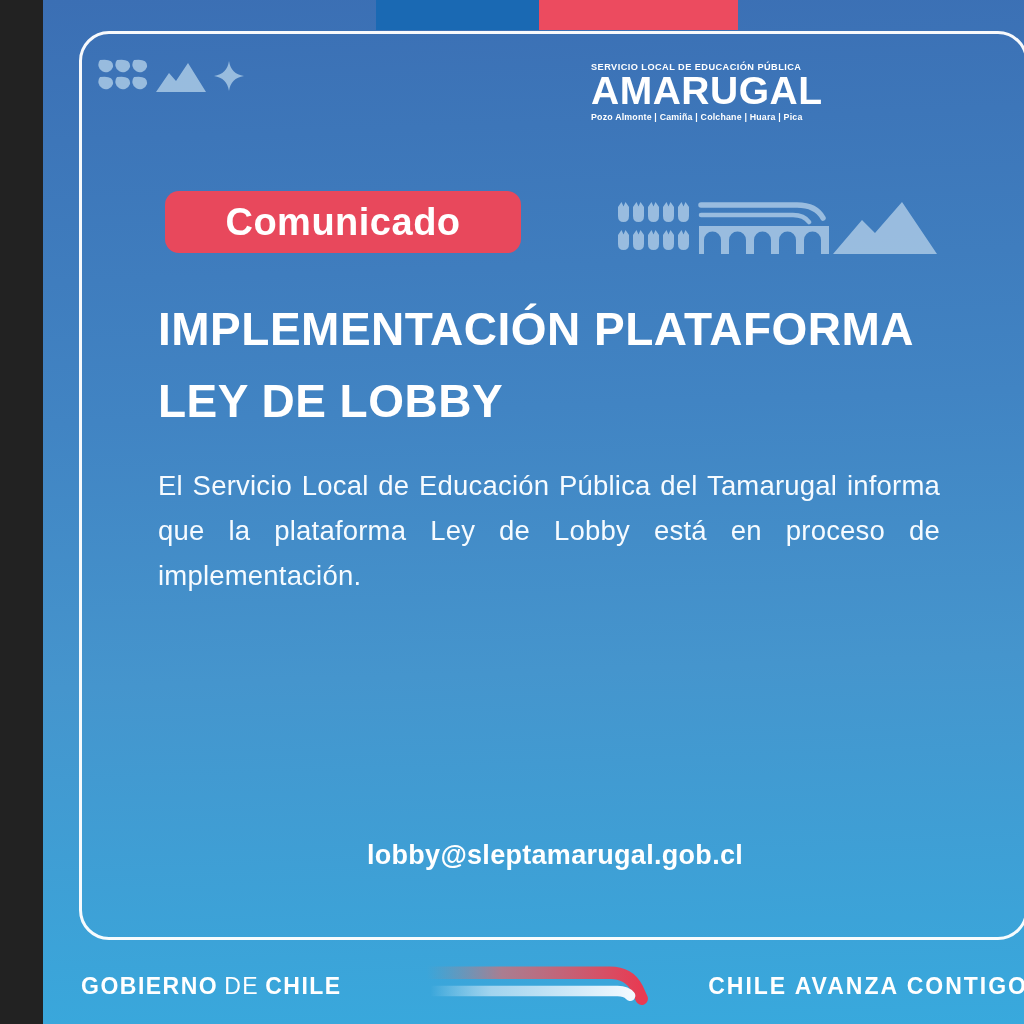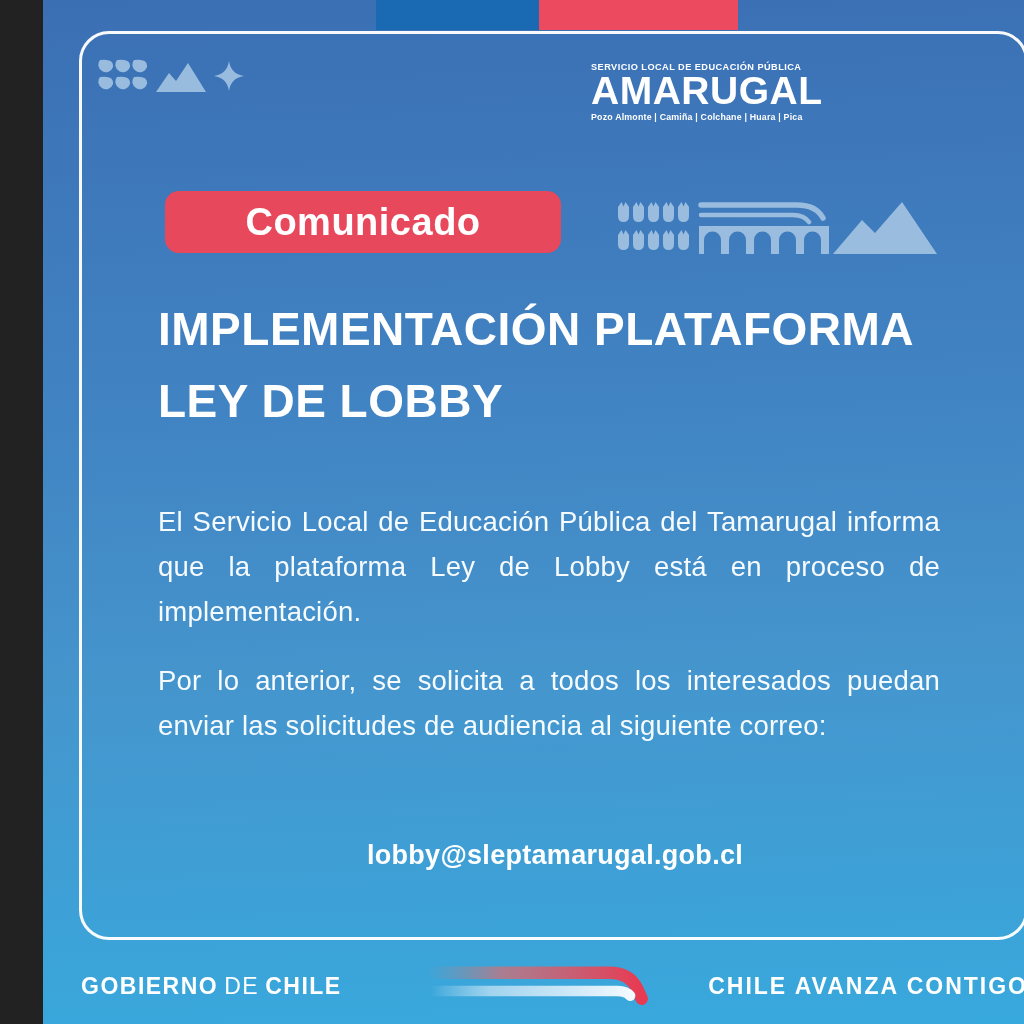--- a/index.html
+++ b/index.html
@@ -20,30 +20,30 @@
   .slep{position:absolute;left:548px;top:62px;width:230px;}
   .slep-overline{font-size:9.2px;font-weight:600;letter-spacing:.45px;white-space:nowrap;}
   .slep-row{display:flex;align-items:flex-start;margin-top:3px;}
   .slep-name{font-size:39px;font-weight:800;letter-spacing:.5px;line-height:32px;}
   .slep-communes{font-size:8.8px;font-weight:700;letter-spacing:.2px;margin-top:4px;white-space:nowrap;}
   .ministry{position:absolute;left:792px;top:54px;display:flex;gap:9px;}
   .ministry-text{padding-top:7px;}
   .ministry-title{font-size:21px;font-weight:800;line-height:22px;}
   .ministry-sub{font-size:10.5px;font-weight:600;margin-top:5px;white-space:nowrap;}
   
-  .badge{position:absolute;left:122px;top:191px;width:396px;height:62px;border-radius:14px;
+  .badge{position:absolute;left:122px;top:191px;width:356px;height:62px;border-radius:14px;
     background:#e8485c;display:flex;align-items:center;justify-content:center;
     font-size:38px;font-weight:700;letter-spacing:.5px;}
   .pattern{position:absolute;left:574px;top:199px;}
   
   .title{position:absolute;left:115px;top:293px;width:880px;
     font-size:46px;font-weight:800;letter-spacing:.5px;line-height:72px;}
   .para{position:absolute;left:115px;width:782px;font-size:27.5px;line-height:45px;
     letter-spacing:.2px;text-align:justify;color:#f6fbff;}
-  .para-1{top:499px;}
+  .para-1{top:463px;}
   .para-2{top:658px;}
   .email{position:absolute;left:112px;top:840px;width:800px;text-align:center;
     font-size:27px;font-weight:700;letter-spacing:.3px;}
   
   .footer-left{position:absolute;left:38px;top:973px;font-size:23px;font-weight:800;
     letter-spacing:1.5px;white-space:nowrap;}
   .footer-left .light{font-weight:300;margin:0 6px;}
   .footer-right{position:absolute;right:39px;top:973px;font-size:23px;font-weight:800;
     letter-spacing:2px;white-space:nowrap;}
   .footer-flag{position:absolute;left:374px;top:963px;}
@@ -122,21 +122,20 @@
       <path d="M216,55 L245,21 L258,34 L285,3 L320,55 Z"></path>
     </g>
   </svg>
 
   <div class="title">
     <div>IMPLEMENTACIÓN PLATAFORMA</div>
     <div>LEY DE LOBBY</div>
   </div>
 
   <div class="para para-1">El Servicio Local de Educación Pública del Tamarugal informa que la plataforma Ley de Lobby está en proceso de implementación.</div>
-  <div class="para para-2">Por lo anterior, se solicita a todos los interesados puedan enviar las solicitudes de audiencia al siguiente correo:</div>
 
   <div class="email">lobby@sleptamarugal.gob.cl</div>
 
   <div class="footer-left">
     <span>GOBIERNO</span><span class="light">DE</span><span>CHILE</span>
   </div>
 
   <svg class="footer-flag" width="268" height="54" viewBox="0 0 270 56">
     <defs>
       <linearGradient id="gradR" x1="0" y1="0" x2="1" y2="0">

